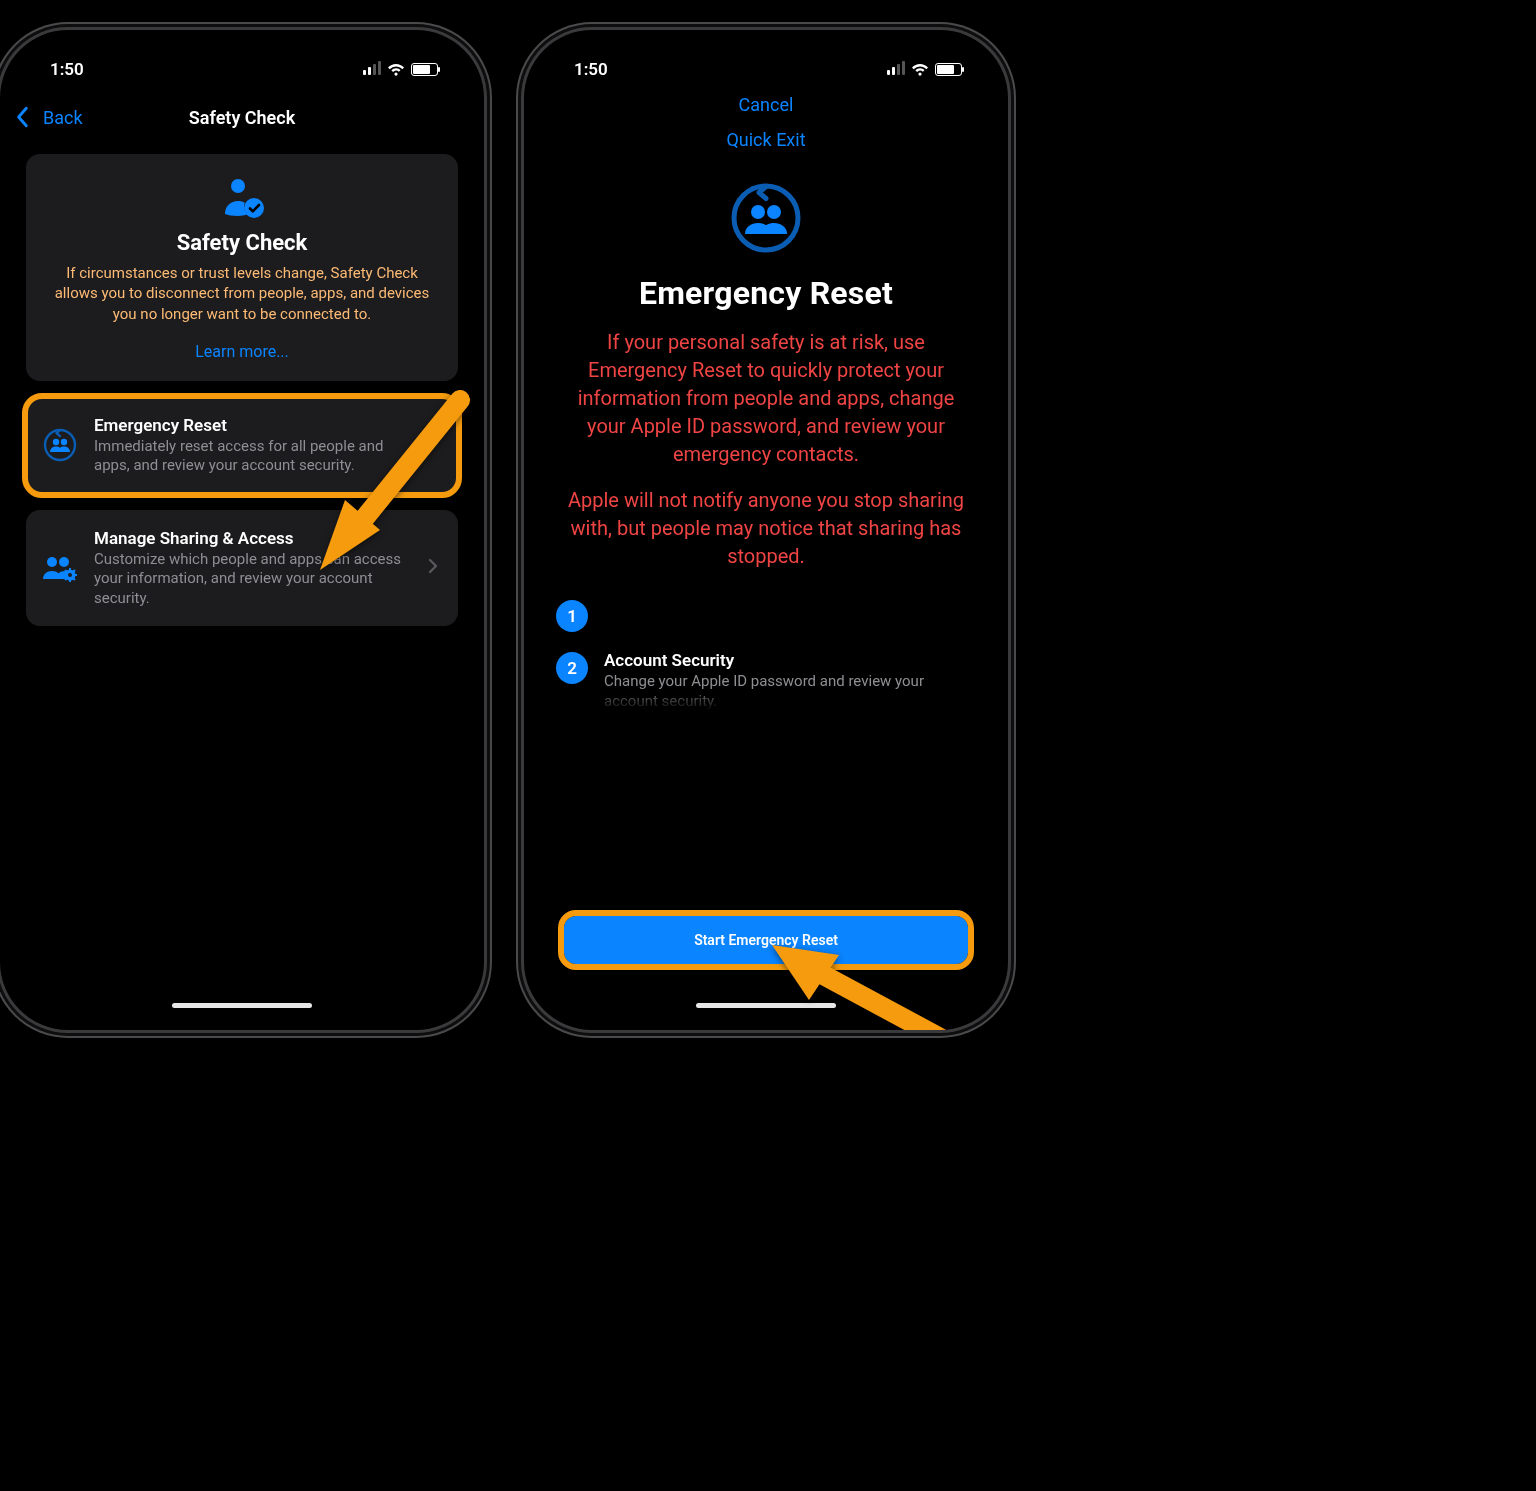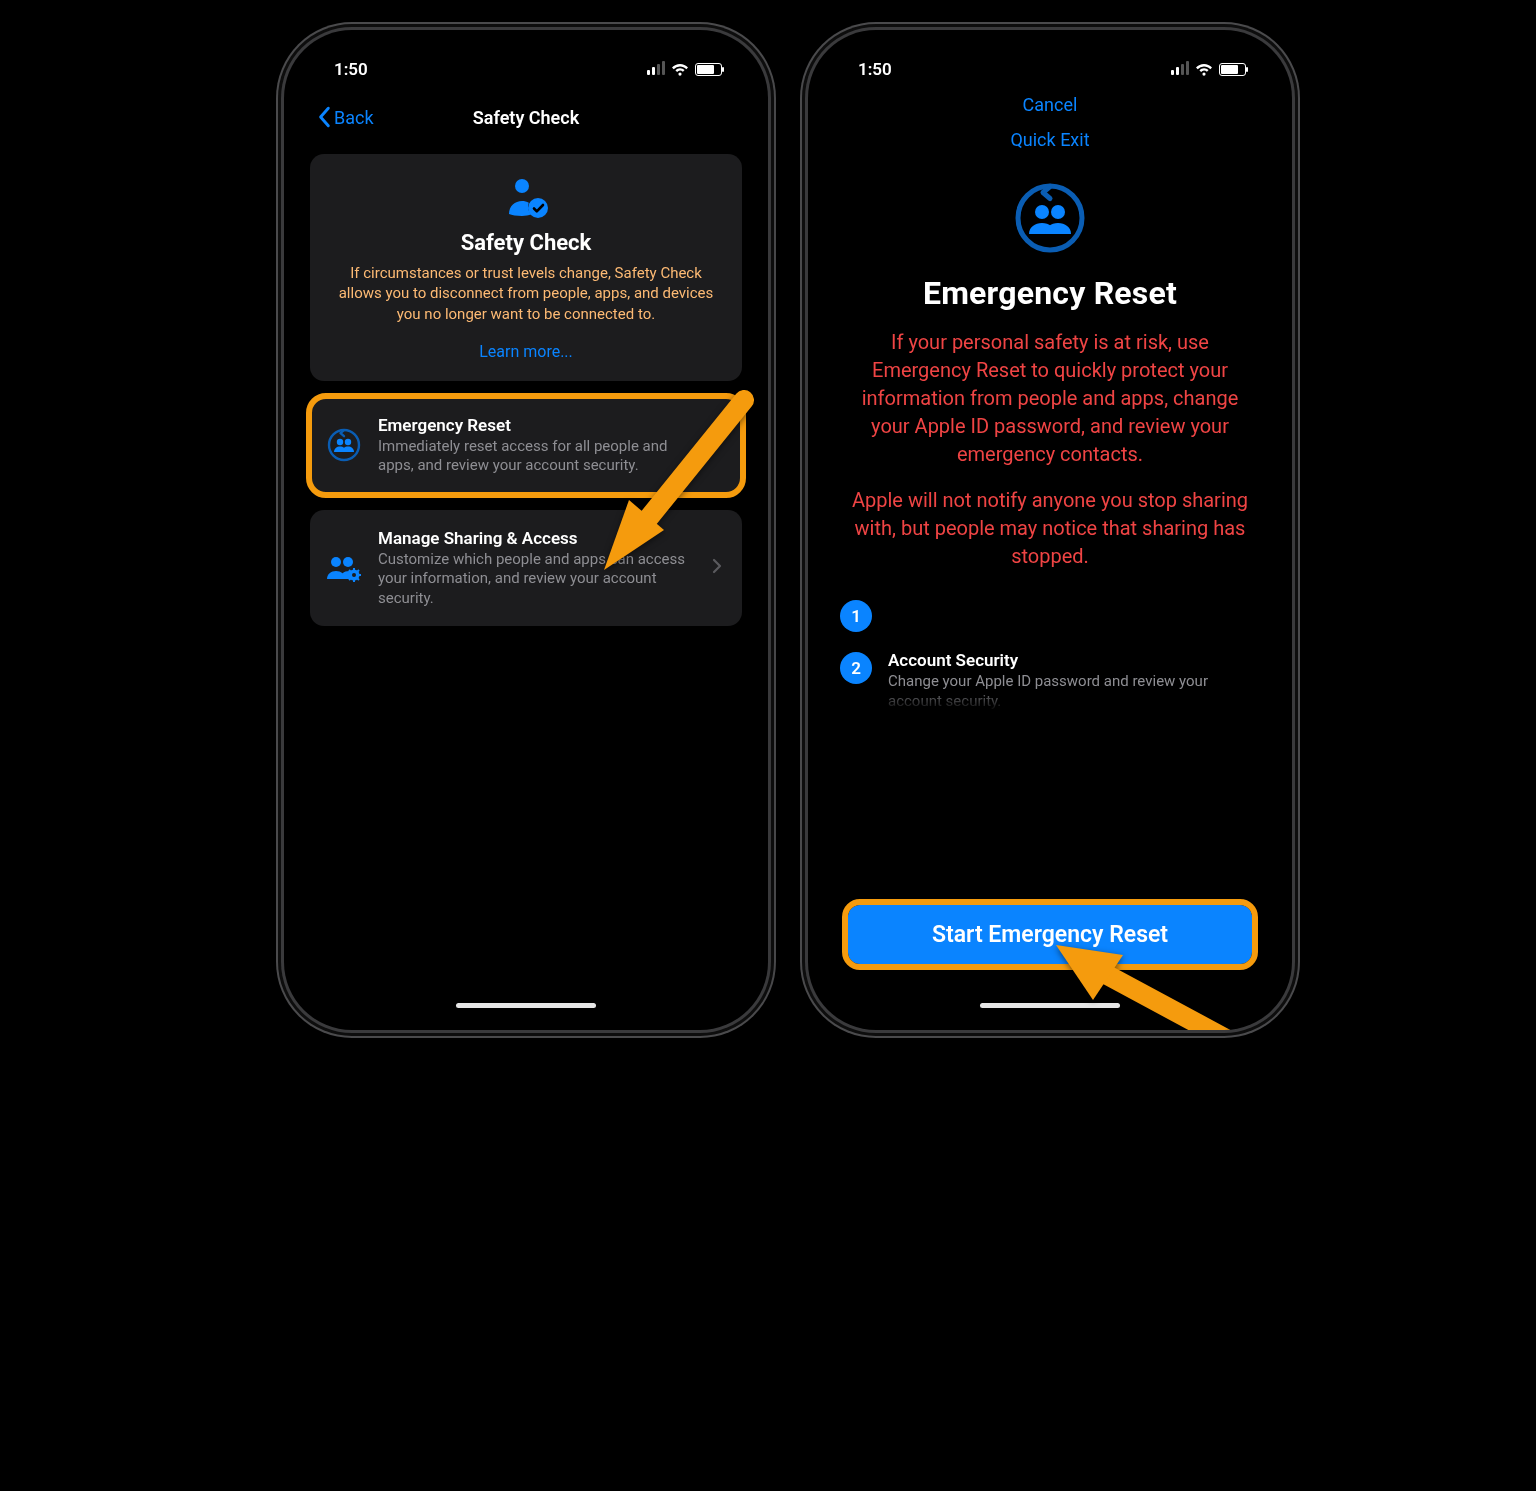--- a/index.html
+++ b/index.html
@@ -6,21 +6,21 @@
     --accent:#0a84ff;
     --bg:#000;
     --card:#1c1c1e;
     --card2:#252527;
     --txt:#fff;
     --sub:#8e8e93;
     --highlight:#f59b0d;
   }
   *{box-sizing:border-box;font-family:-apple-system,BlinkMacSystemFont,"Segoe UI",Roboto,Helvetica,Arial,sans-serif;}
   body{margin:0;background:#000;width:1536px;height:1491px;position:relative;}
-  .stage{position:absolute;inset:0;display:flex;justify-content:center;align-items:flex-start;gap:40px;padding-top:30px;margin-left:40px;}
+  .stage{position:absolute;inset:0;display:flex;justify-content:flex-start;align-items:flex-start;gap:40px;padding-top:30px;}
   
   .phone{width:484px;height:1000px;background:#000;border-radius:68px;position:relative;
     box-shadow:
       0 0 0 3px #3a3a3c,
       0 0 0 6px #0d0d0d,
       0 0 0 8px #4a4a4c,
       0 10px 40px rgba(0,0,0,.8);
     overflow:hidden;}
   .notch{position:absolute;top:0;left:50%;transform:translateX(-50%);width:170px;height:34px;background:#000;border-bottom-left-radius:20px;border-bottom-right-radius:20px;z-index:5;}
   .screen{position:absolute;inset:14px;background:#000;border-radius:54px;overflow:hidden;display:flex;flex-direction:column;}
@@ -32,21 +32,21 @@
   .sig span:nth-child(2){height:8px;}
   .sig span:nth-child(3){height:11px;background:#555;}
   .sig span:nth-child(4){height:14px;background:#555;}
   .wifi svg{display:block;}
   .batt{width:27px;height:13px;border:1px solid #fff;border-radius:3px;position:relative;}
   .batt::after{content:"";position:absolute;right:-3px;top:3px;width:2px;height:5px;background:#fff;border-radius:1px;}
   .batt i{display:block;margin:1px;height:9px;width:17px;background:#fff;border-radius:1px;}
   .homebar{position:absolute;bottom:8px;left:50%;transform:translateX(-50%);width:140px;height:5px;background:#fff;border-radius:3px;opacity:.9;}
   
   .nav{height:46px;display:flex;align-items:center;justify-content:center;position:relative;padding:0 12px;}
-  .nav .back{position:absolute;left:20px;display:flex;align-items:center;color:var(--accent);font-size:18px;gap:2px;}
+  .nav .back{position:absolute;left:2px;display:flex;align-items:center;color:var(--accent);font-size:18px;gap:13px;}
   .nav .back svg{width:14px;height:22px;}
   .nav .title{color:#fff;font-size:18px;font-weight:600;}
   .content{flex:1;overflow:hidden;padding:0 12px;}
   .card{background:var(--card);border-radius:14px;padding:22px 18px 20px;margin-top:14px;text-align:center;}
   .card .bigicon{display:flex;justify-content:center;margin-bottom:10px;}
   .card h2{color:#fff;font-size:22px;font-weight:700;margin:6px 0 8px;}
   .card p{color:#fdba74;font-size:15px;line-height:1.35;margin:0;}
   .card .learn{color:var(--accent);font-size:16px;margin-top:18px;display:inline-block;}
   .row{background:var(--card);border-radius:14px;margin-top:16px;display:flex;align-items:center;padding:18px 14px;gap:14px;position:relative;}
   .row .ico{width:40px;display:flex;justify-content:center;flex:0 0 40px;}
@@ -62,21 +62,21 @@
   .hero .bigicon{display:flex;justify-content:center;margin:20px 0 18px;}
   .hero h1{color:#fff;font-size:32px;font-weight:700;margin:0 0 16px;letter-spacing:.2px;}
   .hero p{color:#ef4444;font-size:20px;line-height:1.4;margin:0 0 18px;}
   .steps{padding:10px 18px 0;}
   .step{display:flex;gap:16px;margin-bottom:18px;align-items:flex-start;}
   .step .num{width:32px;height:32px;border-radius:50%;background:var(--accent);color:#fff;font-weight:600;font-size:17px;display:flex;align-items:center;justify-content:center;flex:0 0 32px;margin-top:2px;}
   .step h4{color:#fff;font-size:17px;font-weight:600;margin:0 0 2px;}
   .step p{color:var(--sub);font-size:15px;line-height:1.3;margin:0;}
   .cta-wrap{position:absolute;left:14px;right:14px;bottom:40px;padding:12px 12px;}
   .cta-wrap::before{content:"";position:absolute;inset:-40px -14px -60px;background:linear-gradient(180deg,rgba(0,0,0,0) 0%,#000 45%);z-index:-1;}
-  .cta{background:var(--accent);color:#fff;font-size:23px;font-weight:600;text-align:center;border-radius:12px;padding:16px 0;outline:6px solid var(--highlight);outline-offset:0;}
+  .cta{background:var(--accent);color:#fff;font-size:14px;font-weight:600;text-align:center;border-radius:12px;padding:16px 0;outline:6px solid var(--highlight);outline-offset:0;}
   
   .arrow{position:absolute;z-index:20;}
   .arrow svg{display:block;filter:drop-shadow(0 2px 3px rgba(0,0,0,.5));}
   .step.fade p{mask-image:linear-gradient(180deg,#000 40%,transparent 100%);-webkit-mask-image:linear-gradient(180deg,#000 40%,transparent 100%);}
 </style>
 </head>
 <body>
 
 <div class="stage">
 

